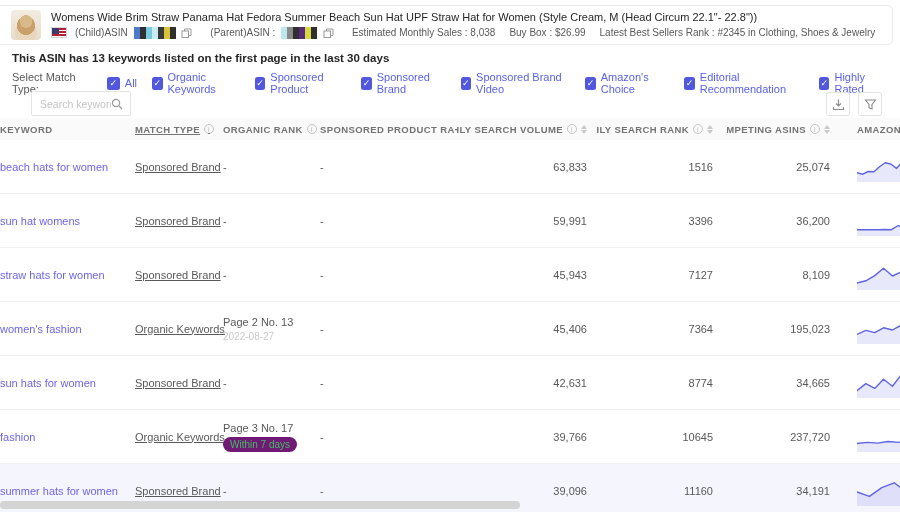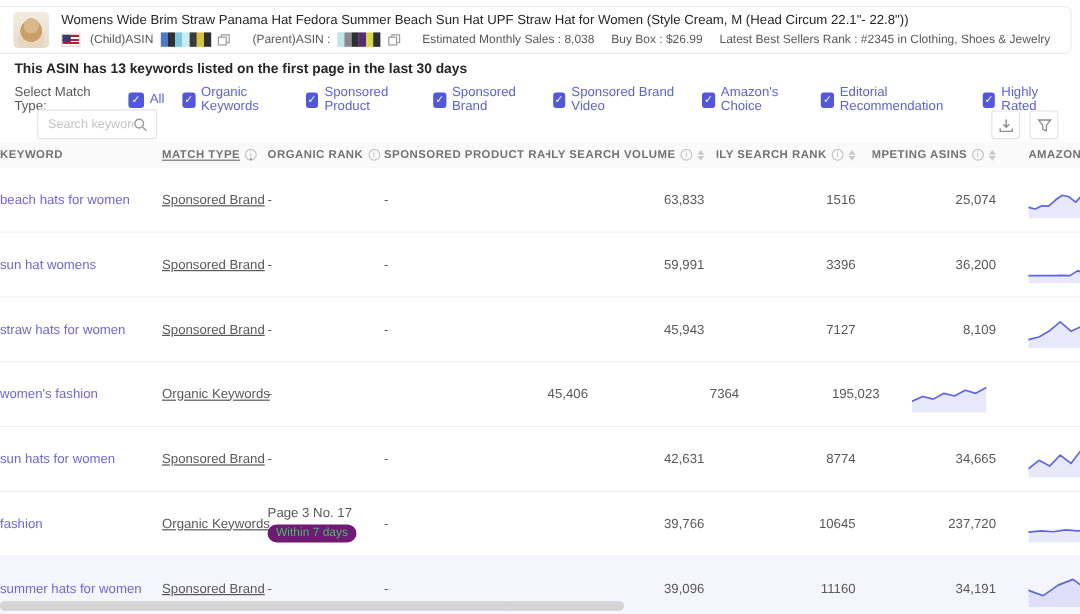--- a/index.html
+++ b/index.html
@@ -293,20 +293,26 @@
               <polygon points="0,23.0 8.857142857142856,20.8 17.71428571428571,15.6 26.57142857142857,8.3 35.42857142857142,16.0 44.285714285714285,12.0 53.14285714285714,18.6 62,20.4 62,30 0,30" fill="rgba(98,102,230,0.15)"></polygon>
               <polyline points="0,23.0 8.857142857142856,20.8 17.71428571428571,15.6 26.57142857142857,8.3 35.42857142857142,16.0 44.285714285714285,12.0 53.14285714285714,18.6 62,20.4" fill="none" stroke="#5e64e2" stroke-width="1.4" stroke-linejoin="round" stroke-linecap="round"></polyline>
             </svg>
           </div>
         </div>
         <div class="tr">
           <div class="td c1">
             <span class="kw">women's fashion</span>
           </div>
           <div class="td c2">Organic Keywords</div>
+          <div class="td c3">
+            <div class="two-line">
+              <span class="rank-main">Page 2 No. 13</span>
+              <span class="rank-sub date">2022-08-27</span>
+            </div>
+          </div>
           <div class="td c4">-</div>
           <div class="td c5">45,406</div>
           <div class="td c6">7364</div>
           <div class="td c7">195,023</div>
           <div class="td c8">
             <svg width="62" height="30">
               <polygon points="0,20.4 8.857142857142856,16.4 17.71428571428571,18.6 26.57142857142857,13.8 35.42857142857142,16.0 44.285714285714285,11.2 53.14285714285714,13.8 62,9.0 62,30 0,30" fill="rgba(98,102,230,0.15)"></polygon>
               <polyline points="0,20.4 8.857142857142856,16.4 17.71428571428571,18.6 26.57142857142857,13.8 35.42857142857142,16.0 44.285714285714285,11.2 53.14285714285714,13.8 62,9.0" fill="none" stroke="#5e64e2" stroke-width="1.4" stroke-linejoin="round" stroke-linecap="round"></polyline>
             </svg>
           </div>

